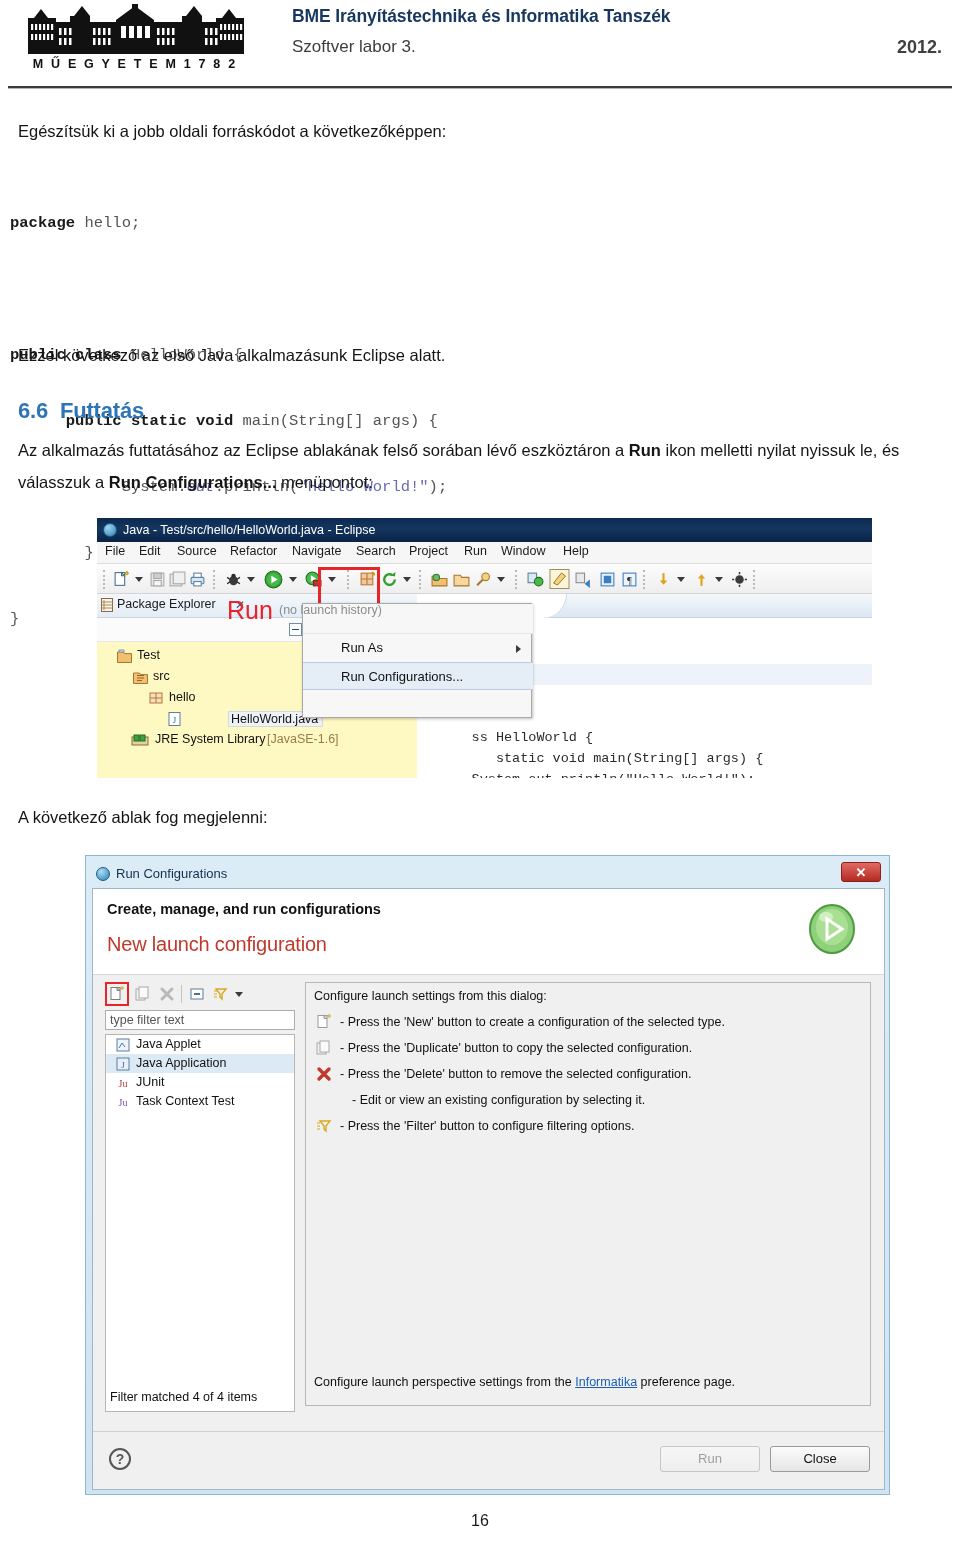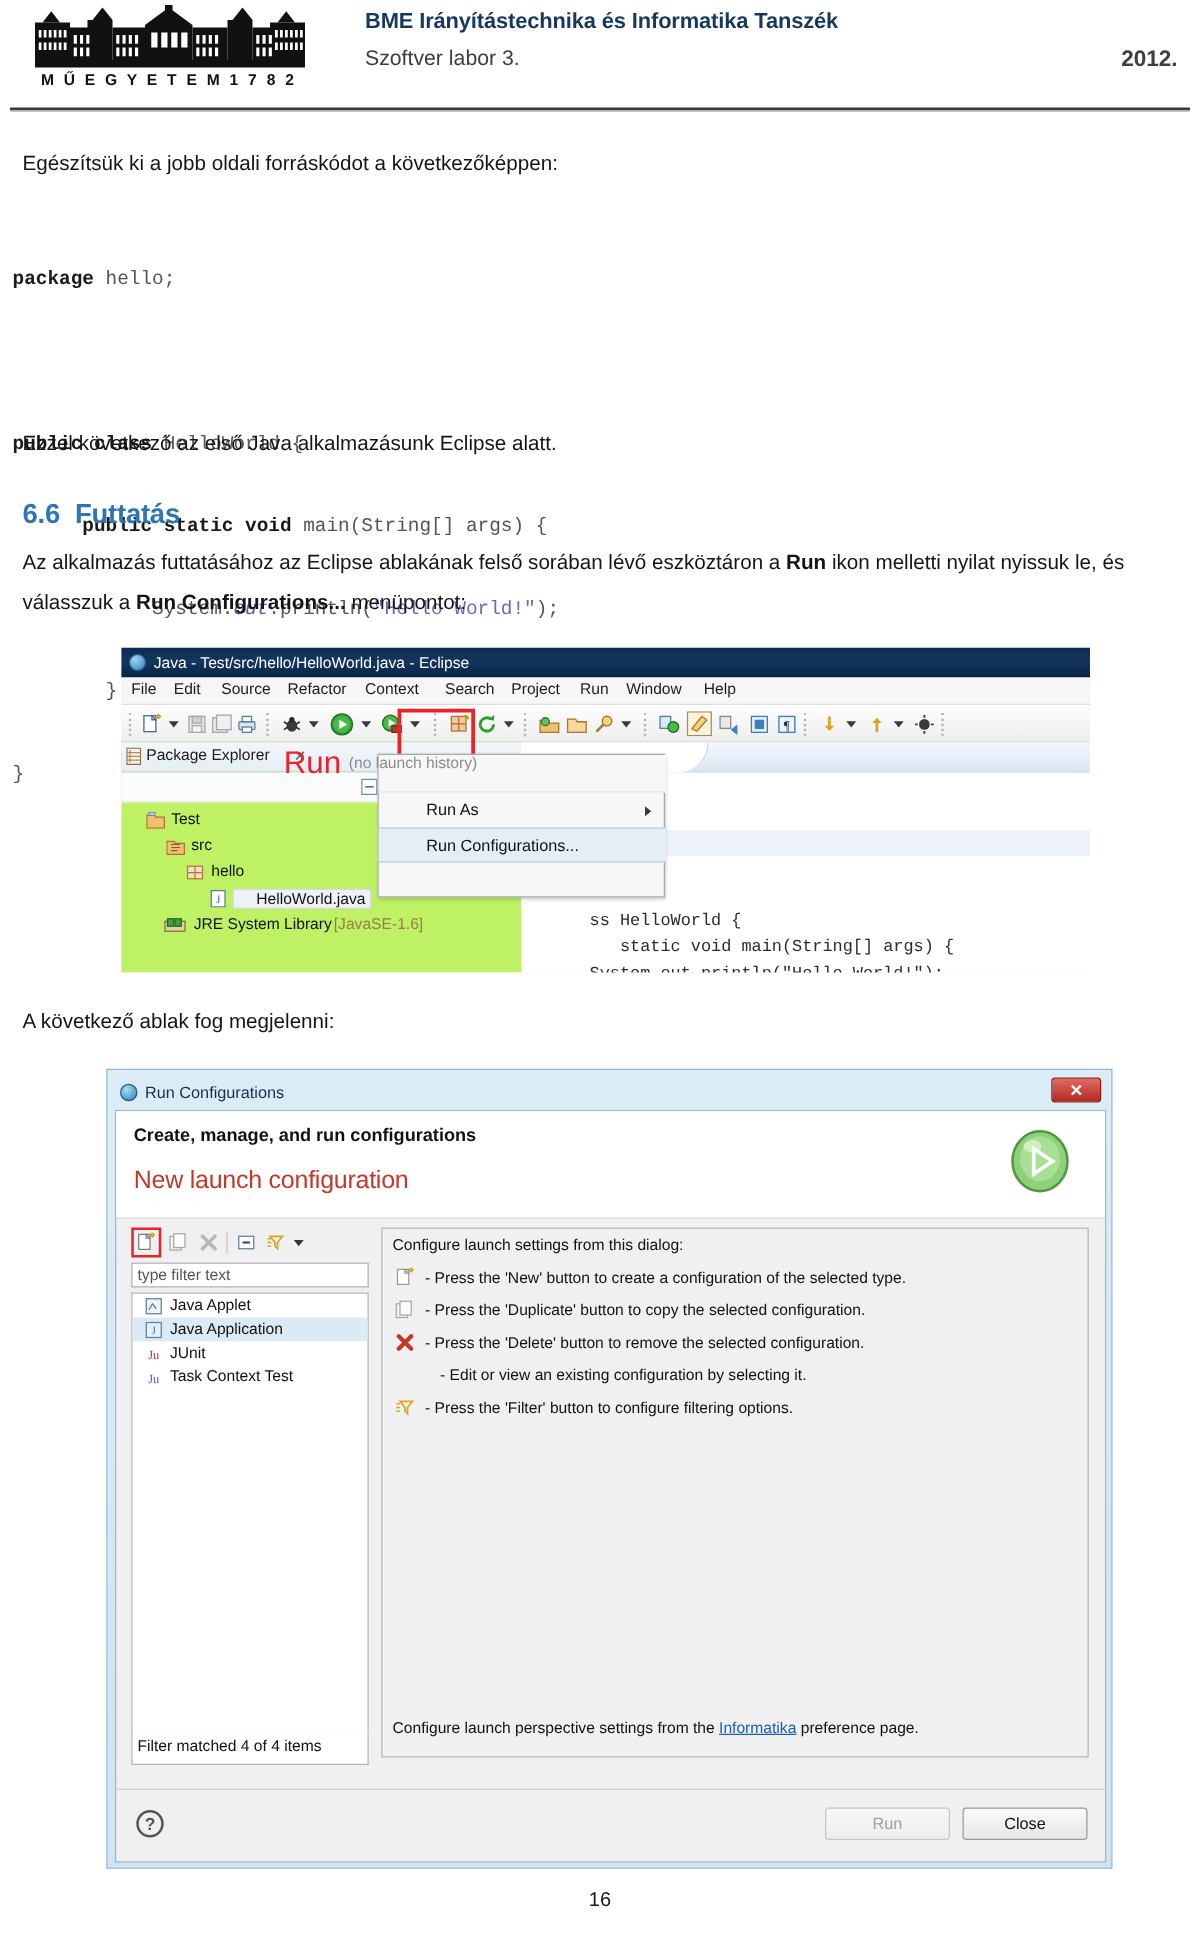--- a/index.html
+++ b/index.html
@@ -68,37 +68,37 @@
                background:linear-gradient(180deg,#fdfdfd,#eeeeee); border-bottom:1px solid #d5d5d5; }
   .tb-ico { position:absolute; top:7px; width:17px; height:17px; }
   .tb-arrow { position:absolute; top:13px; width:0;height:0;
               border-left:4px solid transparent; border-right:4px solid transparent;
               border-top:5px solid #3a3a3a; }
   .tb-sep { position:absolute; top:6px; width:1px; height:19px;
             border-left:2px dotted #b9b9b9; }
   .run-highlight { position:absolute; left:221px; top:49px; width:62px; height:45px;
                    border:3px solid #e8232a; background:transparent; z-index:6; }
 
-  .e-left { position:absolute; left:0; top:76px; width:320px; height:184px; background:#bef264; }
+  .e-left { position:absolute; left:0; top:76px; width:320px; height:184px; background:#fef9c3; }
   .e-tabbar { position:absolute; left:0; top:0; width:320px; height:24px;
               background:linear-gradient(180deg,#f3f7fb,#e4edf6); border-bottom:1px solid #c9d6e2; }
   .e-tab { position:absolute; left:6px; top:3px; font-size:12.5px; color:#1b1b1b; white-space:nowrap; }
   .e-tab-ico { position:absolute; left:4px; top:4px; width:12px; height:14px; }
   .e-tab-close { position:absolute; left:138px; top:4px; font-size:12px; color:#3a5a7a; }
   .e-toolrow { position:absolute; left:0; top:24px; width:320px; height:24px;
                background:#fbfbfb; border-bottom:1px solid #e6e6e6; }
   .collapse-box { position:absolute; left:192px; top:5px; width:13px; height:13px;
                   border:1px solid #6f8fae; background:#fff; }
   .collapse-box:after { content:""; position:absolute; left:2px; top:5px; width:7px; height:1px; background:#27496b; }
   .tree { position:absolute; left:0; top:52px; width:320px; }
   .tree-row { position:relative; height:21px; font-size:12.5px; color:#111; white-space:nowrap; }
   .tree-row .lbl { position:absolute; top:2px; }
   .tree-ico { position:absolute; top:3px; width:15px; height:14px; }
   .dim { color:#9a7b4f; }
-  .sel-file { background:#eef2f6; border:1px solid #cfd9e2; padding:0 4px 0 18px; border-radius:1px; }
+  .sel-file { background:#eef2f6; border:1px solid #cfd9e2; padding:0 4px 0 2px; border-radius:1px;margin-left:42px; }
 
   .e-editor { position:absolute; left:320px; top:76px; width:455px; height:184px; background:#ffffff; }
   .e-ed-tab { position:absolute; left:0; top:0; width:455px; height:24px;
               background:linear-gradient(180deg,#f3f7fb,#dbe7f3); border-bottom:1px solid #c9d6e2; }
   .e-ed-curve { position:absolute; left:0; top:0; width:150px; height:24px;
                 background:#ffffff; border-bottom-right-radius:40px; border-right:1px solid #c9d6e2; }
   .e-code { position:absolute; left:6px; top:28px; width:449px;
             font-family:"Liberation Mono", monospace; font-size:13.5px; line-height:21px;
             color:#2b2b2b; white-space:pre; }
   .e-code .hl { background:#eef3fb; display:block; }
@@ -320,21 +320,21 @@
   <div class="e-title">
     <span class="e-title-icon"></span>
     <span>Java - Test/src/hello/HelloWorld.java - Eclipse</span>
   </div>
 
   <div class="e-menubar">
     <span class="e-menu" style="left:8px">File</span>
     <span class="e-menu" style="left:42px">Edit</span>
     <span class="e-menu" style="left:80px">Source</span>
     <span class="e-menu" style="left:133px">Refactor</span>
-    <span class="e-menu" style="left:195px">Context</span>
+    <span class="e-menu" style="left:195px">Navigate</span>
     <span class="e-menu" style="left:259px">Search</span>
     <span class="e-menu" style="left:312px">Project</span>
     <span class="e-menu" style="left:367px">Run</span>
     <span class="e-menu" style="left:404px">Window</span>
     <span class="e-menu" style="left:466px">Help</span>
   </div>
 
   <div class="e-toolbar">
     <span class="tb-sep" style="left:6px"></span>
 

